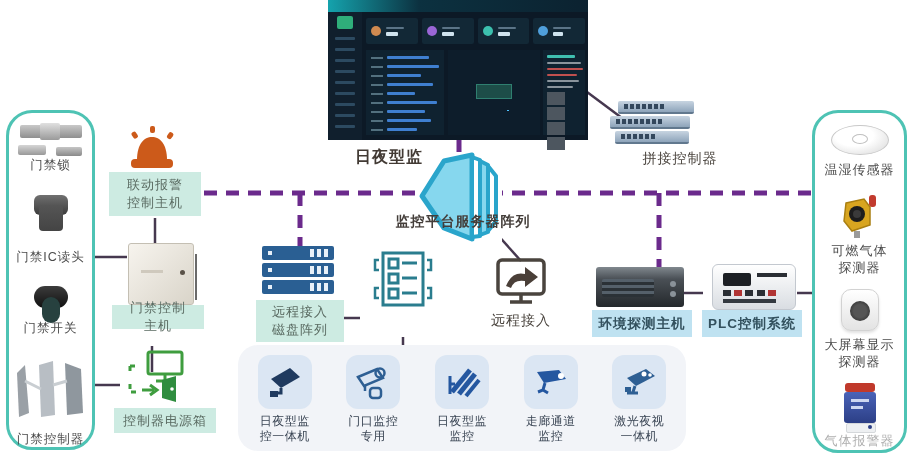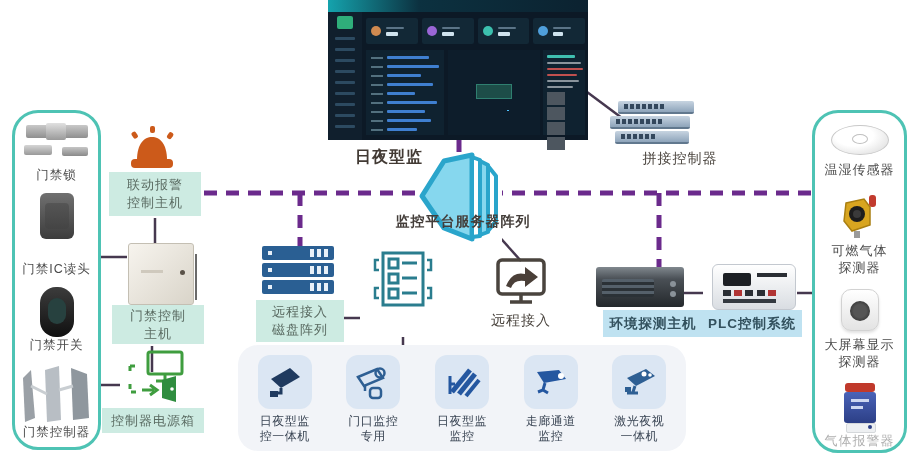--- a/index.html
+++ b/index.html
@@ -243,21 +243,21 @@
     <svg width="92" height="98" viewBox="0 0 92 98">
       <rect x="4" y="4" width="84" height="90" fill="#ffffff"></rect>
       <path d="M8 48 L30 13 L58 7 L58 91 L30 80 Z" fill="#86d7ee" stroke="#2aa5cb" stroke-width="5" stroke-linejoin="round"></path>
       <path d="M58 9 L66 12 L66 88 L58 89 Z" fill="#ffffff" stroke="#2aa5cb" stroke-width="4" stroke-linejoin="round"></path>
       <path d="M66 13 L74 17 L74 84 L66 87 Z" fill="#86d7ee" stroke="#2aa5cb" stroke-width="4" stroke-linejoin="round"></path>
       <path d="M74 18 L82 28 L82 73 L74 83 Z" fill="#ffffff" stroke="#2aa5cb" stroke-width="4" stroke-linejoin="round"></path>
     </svg>
   </div>
   <div class="lbl-plain" style="left:388px;top:213px;width:150px;font-weight:bold;color:#443e3a;">监控平台服务器阵列</div>
 
-  <div class="side-panel" style="left:12px;top:110px;width:83px;height:334px;">
+  <div class="side-panel" style="left:6px;top:110px;width:83px;height:334px;gap:12px;">
 
     <div class="abs" style="position:relative;margin-top:10px;width:66px;height:38px;">
       <div class="abs" style="left:2px;top:2px;width:62px;height:13px;background:linear-gradient(#c8c8c8,#8f8f8f);border-radius:2px;"></div>
       <div class="abs" style="left:22px;top:0;width:20px;height:17px;background:linear-gradient(#e0e0e0,#9a9a9a);border-radius:2px;"></div>
       <div class="abs" style="left:0;top:22px;width:28px;height:10px;background:linear-gradient(#d5d5d5,#999);border-radius:2px;"></div>
       <div class="abs" style="left:38px;top:24px;width:26px;height:9px;background:linear-gradient(#c5c5c5,#8a8a8a);border-radius:2px;"></div>
     </div>
     <div class="dev-lbl" style="margin-top:6px;">门禁锁</div>
 
     <div style="margin-top:10px;width:34px;height:46px;background:linear-gradient(#707070,#3c3c3c);border-radius:6px;position:relative;">
@@ -293,36 +293,36 @@
     </svg>
   </div>
   <div class="lbl-mint pre" style="left:109px;top:172px;width:92px;height:44px;">联动报警
 控制主机</div>
 
   <div class="abs" style="left:128px;top:243px;width:64px;height:60px;z-index:2;background:linear-gradient(135deg,#f7f4ee,#d9d4c9);border:1px solid #c4bfb3;border-radius:3px;">
     <div class="abs" style="right:8px;top:26px;width:5px;height:5px;background:#5a5248;border-radius:50%;"></div>
     <div class="abs" style="left:12px;top:26px;width:22px;height:3px;background:#cfc9bd;"></div>
     <div class="abs" style="right:-4px;top:10px;width:2px;height:46px;background:#6a6a6a;"></div>
   </div>
-  <div class="lbl-mint pre" style="left:112px;top:305px;width:92px;height:39px;">门禁控制
+  <div class="lbl-mint pre" style="left:112px;top:305px;width:92px;height:24px;">门禁控制
 主机</div>
 
   <div class="abs" style="left:124px;top:350px;z-index:2;">
     <svg width="64" height="56" viewBox="0 0 64 56">
       <g stroke="#3f9d3f" stroke-width="3" fill="none">
         <rect x="24" y="2" width="34" height="22" rx="2"></rect>
         <path d="M41 24 V30 M32 31 H50"></path>
         <path d="M6 16 H14 M6 16 V24 M6 34 V42 H14" stroke-dasharray="5 4"></path>
       </g>
       <path d="M18 40 H30 M26 35 L33 40 L26 45" stroke="#3f9d3f" stroke-width="3" fill="none"></path>
       <path d="M38 30 L52 26 V52 L38 48 Z" fill="#2f8d3f"></path>
       <circle cx="48" cy="39" r="1.8" fill="#fff"></circle>
     </svg>
   </div>
-  <div class="lbl-mint" style="left:102px;top:408px;width:102px;height:25px;">控制器电源箱</div>
+  <div class="lbl-mint" style="left:114px;top:408px;width:102px;height:25px;">控制器电源箱</div>
 
   <div class="abs" style="left:262px;top:246px;width:72px;z-index:2;">
     <div class="disk-row">
         <span class="dot"></span>
         <span class="sp"></span>
         <span class="slot"></span>
         <span class="slot"></span>
         <span class="slot"></span>
       </div>
     <div class="disk-row">
@@ -367,21 +367,21 @@
       <path d="M14 30 Q20 15 33 18 L33 11 L46 21 L33 31 L33 25 Q22 23 19 32 Z" fill="#4a3f38"></path>
     </svg>
   </div>
   <div class="lbl-plain" style="left:488px;top:312px;width:66px;">远程接入</div>
 
   <div class="abs" style="left:596px;top:267px;width:88px;height:40px;z-index:2;background:linear-gradient(#80888e 0%,#4a5056 30%,#24282c 100%);border-radius:3px;">
     <div class="abs" style="left:6px;top:12px;width:52px;height:18px;background:repeating-linear-gradient(180deg,#55606a 0 3px,#2b3136 3px 6px);border-radius:2px;"></div>
     <div class="abs" style="right:8px;top:14px;width:6px;height:6px;background:#8a9299;border-radius:50%;"></div>
     <div class="abs" style="right:8px;top:24px;width:6px;height:6px;background:#8a9299;border-radius:50%;"></div>
   </div>
-  <div class="lbl-blue" style="left:592px;top:310px;width:100px;height:27px;margin-left:11px;">环境探测主机</div>
+  <div class="lbl-blue" style="left:592px;top:310px;width:100px;height:27px;">环境探测主机</div>
 
   <div class="abs" style="left:712px;top:264px;width:82px;height:44px;z-index:2;background:linear-gradient(#ffffff,#d9dde2);border:1px solid #c3c8cf;border-radius:6px;">
     <div class="abs" style="left:10px;top:8px;width:28px;height:13px;background:#1c1f24;border-radius:2px;"></div>
     <div class="abs" style="left:44px;top:8px;width:30px;height:4px;background:#2a2e34;"></div>
     <div class="abs" style="left:10px;top:25px;width:8px;height:6px;background:#2a2e34;"></div>
     <div class="abs" style="left:21px;top:25px;width:8px;height:6px;background:#b03434;"></div>
     <div class="abs" style="left:32px;top:25px;width:8px;height:6px;background:#2a2e34;"></div>
     <div class="abs" style="left:44px;top:25px;width:8px;height:6px;background:#2a2e34;"></div>
     <div class="abs" style="left:55px;top:25px;width:8px;height:6px;background:#b03434;"></div>
     <div class="abs" style="left:10px;top:34px;width:53px;height:4px;background:#343a41;"></div>

